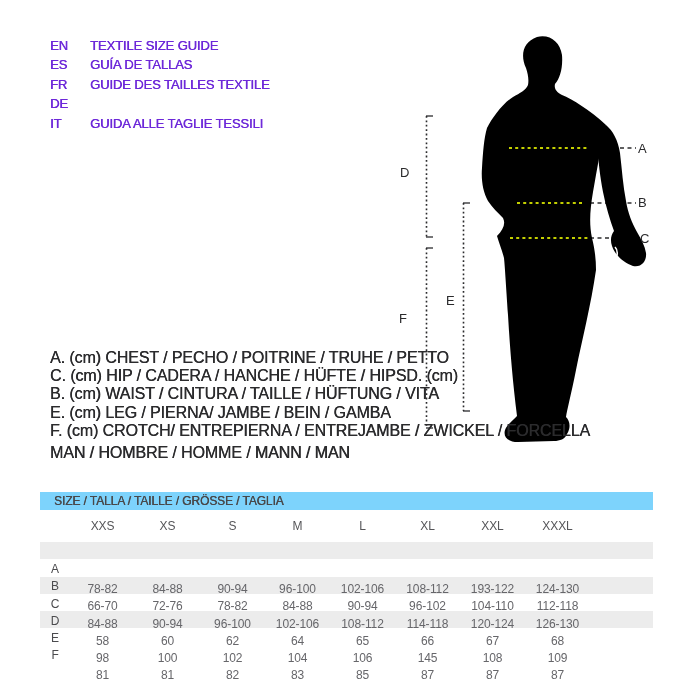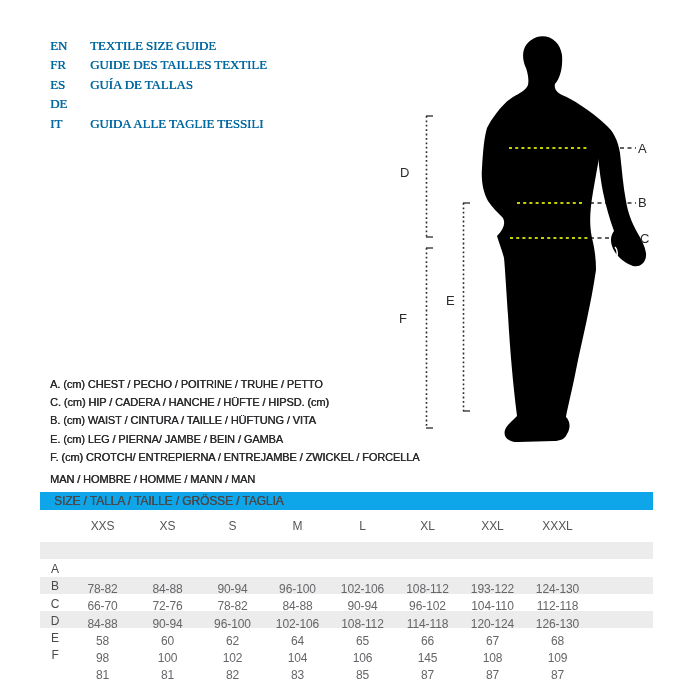--- a/index.html
+++ b/index.html
@@ -4,46 +4,46 @@
 <style>
   html,body{margin:0;padding:0;}
   body{
     width:700px;height:700px;background:#ffffff;overflow:hidden;position:relative;
     font-family:"Liberation Sans","DejaVu Sans",sans-serif;
     -webkit-font-smoothing:antialiased;
   }
   
   .lang-block{
     position:absolute;left:50px;top:36px;
-    font-size:13px;line-height:19.4px;color:#0369a1;
-    text-shadow:0.4px 0 0 currentColor;letter-spacing:-0.1px;font-family:Liberation Serif, serif;
+    font-size:13px;line-height:19.4px;color:#6d28d9;
+    text-shadow:0.4px 0 0 currentColor;letter-spacing:-0.1px;
   }
   .lang-row{display:flex;}
   .lang-code{width:40px;flex:0 0 40px;}
   
   .measures-block{
     position:absolute;left:50px;top:349px;
-    font-size:11px;line-height:18.2px;color:#2b2b2d;
-    text-shadow:0.35px 0 0 currentColor;letter-spacing:-0.1px;margin-top:26px;
+    font-size:16px;line-height:18.2px;color:#2b2b2d;
+    text-shadow:0.35px 0 0 currentColor;letter-spacing:-0.1px;
   }
   .category-line{margin-top:4px;}
   
   .figure-wrap{position:absolute;left:390px;top:20px;width:300px;height:460px;}
   .figure-wrap svg{display:block;width:100%;height:100%;}
   .fig-label{
     font-family:"Liberation Sans","DejaVu Sans",sans-serif;
     font-size:13px;fill:#2a2a2c;
   }
   
   .size-table{
     position:absolute;left:40px;top:492px;width:613px;
     font-size:12px;letter-spacing:-0.1px;
   }
   .table-header{
-    height:18px;background:#0ea5e9;color:#48484a;
+    height:18px;background:#7dd3fc;color:#48484a;
     display:flex;align-items:center;padding-left:14px;box-sizing:border-box;
     text-shadow:0.3px 0 0 currentColor;
   }
   .t-row{
     display:grid;grid-template-columns:30px repeat(8,65px) 1fr;
     height:17.3px;align-items:center;
   }
   .t-row.sizes-row{height:32px;color:#555558;}
   .t-row.stripe{background:#ececec;}
   .t-cell{text-align:center;color:#66666a;margin-top:40px;}
@@ -52,26 +52,26 @@
 </style>
 </head>
 <body>
 
 <div class="lang-block" id="lang-block">
     <div class="lang-row">
       <span class="lang-code">EN</span>
       <span>TEXTILE SIZE GUIDE</span>
     </div>
     <div class="lang-row">
+      <span class="lang-code">ES</span>
+      <span>GUÍA DE TALLAS</span>
+    </div>
+    <div class="lang-row">
       <span class="lang-code">FR</span>
       <span>GUIDE DES TAILLES TEXTILE</span>
-    </div>
-    <div class="lang-row">
-      <span class="lang-code">ES</span>
-      <span>GUÍA DE TALLAS</span>
     </div>
     <div class="lang-row">
       <span class="lang-code">DE</span>
     </div>
     <div class="lang-row">
       <span class="lang-code">IT</span>
       <span>GUIDA ALLE TAGLIE TESSILI</span>
     </div>
   </div>
 

